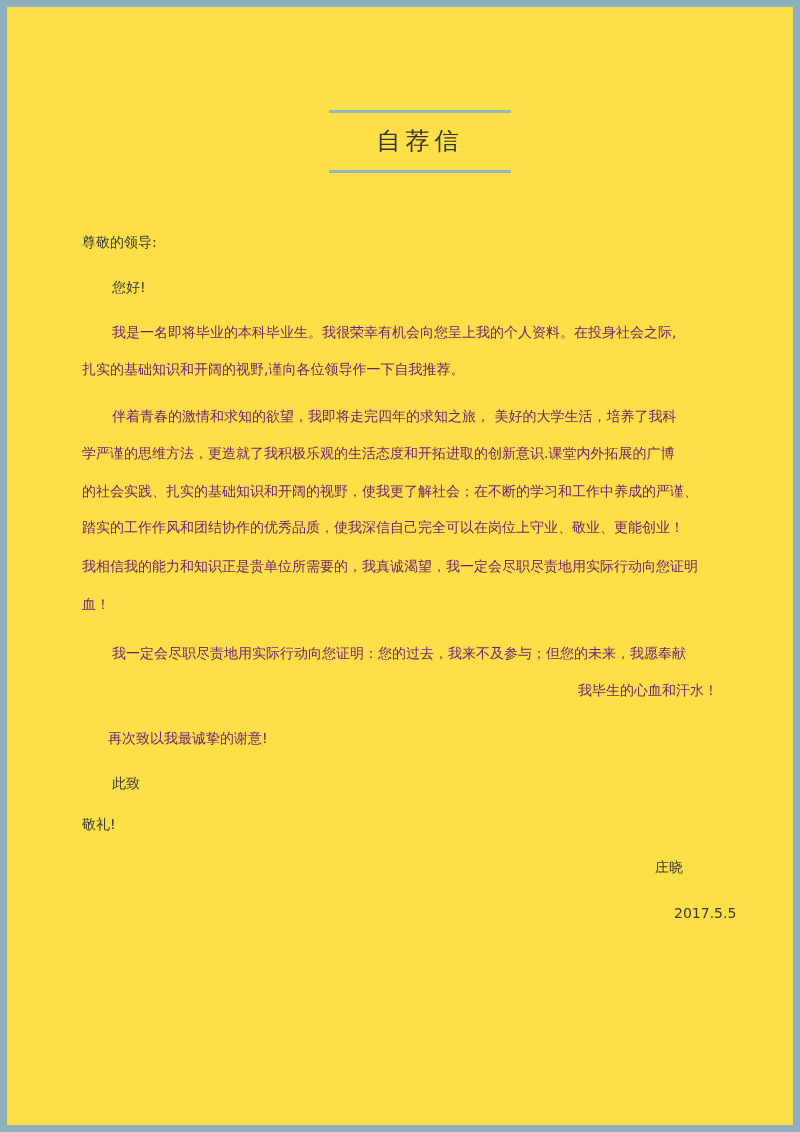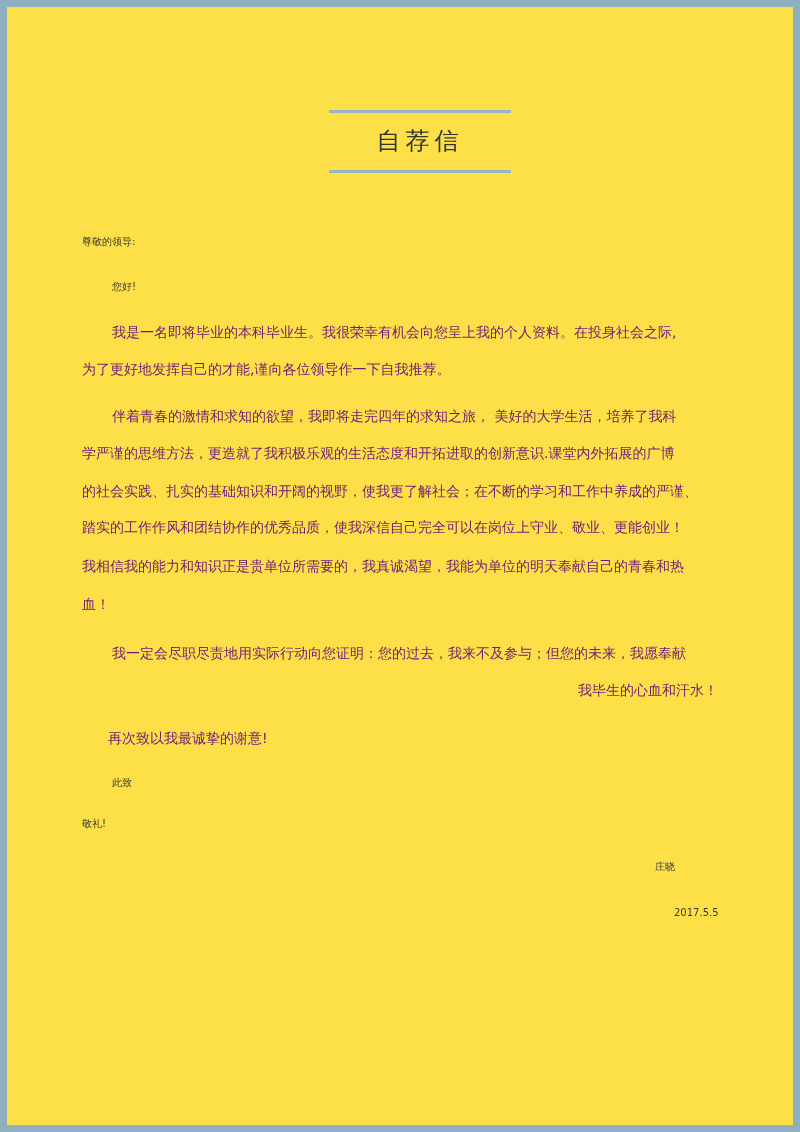--- a/index.html
+++ b/index.html
@@ -11,45 +11,45 @@
     position:absolute; left:7px; top:7px; width:786px; height:1118px; background:#fde047;
   }
   .title-wrap { position:absolute; left:322px; top:103px; width:182px; height:63px; }
   .rule { position:absolute; left:0; width:182px; height:3px; background:#93b6c4; }
   .rule.top { top:0; }
   .rule.bot { top:60px; }
   .title {
     position:absolute; left:0; top:16px; width:182px; text-align:center;
     font-size:24px; letter-spacing:5px; color:#333; line-height:30px;
   }
-  .txt { position:absolute; font-size:10px; color:#3a3a3a; line-height:20px; white-space:nowrap; }
+  .txt { position:absolute; font-size:14px; color:#3a3a3a; line-height:20px; white-space:nowrap; }
   .line { position:absolute; left:76px; width:636px; font-size:14px; color:#701a75; line-height:20px; white-space:nowrap; overflow:visible; }
 </style>
 </head>
 <body>
 
 <div class="page">
   <div class="title-wrap">
     <div class="rule top"></div>
     <div class="title">自荐信</div>
     <div class="rule bot"></div>
   </div>
 </div>
 
 <div class="txt" style="left:82px; top:232px;">尊敬的领导:</div>
 <div class="txt" style="left:112px; top:277px;">您好!</div>
 
 <div class="line" style="left:112px; top:322px; width:606px;">我是一名即将毕业的本科毕业生。我很荣幸有机会向您呈上我的个人资料。在投身社会之际,</div>
-<div class="line" style="left:82px; top:359px;">为了更好地发挥自己的才能,谨向各位领导作一下自我推荐。</div>
+<div class="line" style="left:82px; top:359px;">扎实的基础知识和开阔的视野,谨向各位领导作一下自我推荐。</div>
 
 <div class="line" style="left:112px; top:406px;">伴着青春的激情和求知的欲望，我即将走完四年的求知之旅， 美好的大学生活，培养了我科</div>
 <div class="line" style="left:82px; top:443px;">学严谨的思维方法，更造就了我积极乐观的生活态度和开拓进取的创新意识.课堂内外拓展的广博</div>
 <div class="line" style="left:82px; top:481px;">的社会实践、扎实的基础知识和开阔的视野，使我更了解社会；在不断的学习和工作中养成的严谨、</div>
 <div class="line" style="left:82px; top:518px;font-family:Liberation Mono, monospace;">踏实的工作作风和团结协作的优秀品质，使我深信自己完全可以在岗位上守业、敬业、更能创业！</div>
-<div class="line" style="left:82px; top:556px;">我相信我的能力和知识正是贵单位所需要的，我真诚渴望，我能为单位的明天奉献自己的青春和热</div>
+<div class="line" style="left:82px; top:556px;">我相信我的能力和知识正是贵单位所需要的，我真诚渴望，我一定会尽职尽责地用实际行动向您证明</div>
 <div class="line" style="left:82px; top:594px;">血！</div>
 
 <div class="line" style="left:112px; top:643px;">我一定会尽职尽责地用实际行动向您证明：您的过去，我来不及参与；但您的未来，我愿奉献</div>
 <div class="line" style="left:82px; top:680px;text-align:right;">我毕生的心血和汗水！</div>
 
 <div class="line" style="left:108px; top:728px;">再次致以我最诚挚的谢意!</div>
 
 <div class="txt" style="left:112px; top:773px;">此致</div>
 <div class="txt" style="left:82px; top:814px;">敬礼!</div>
 

